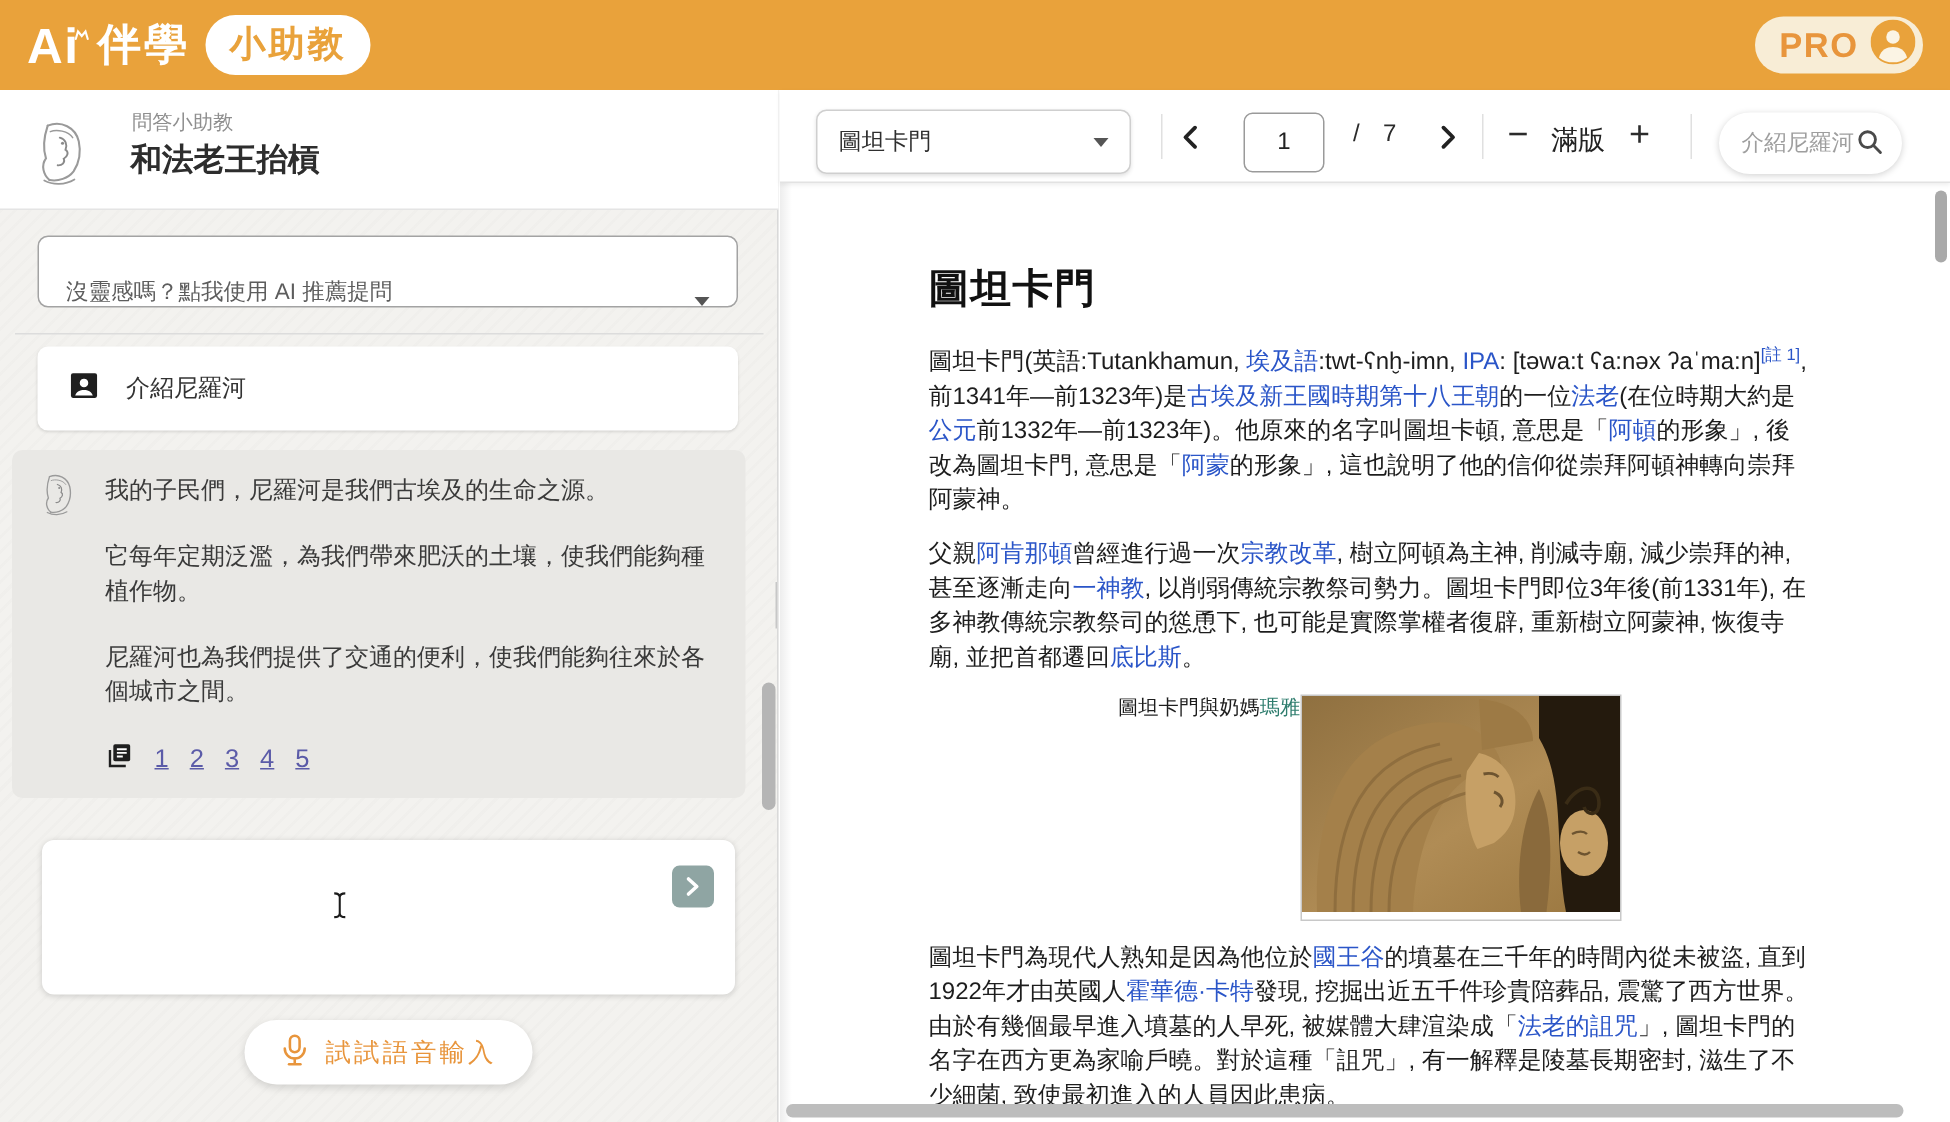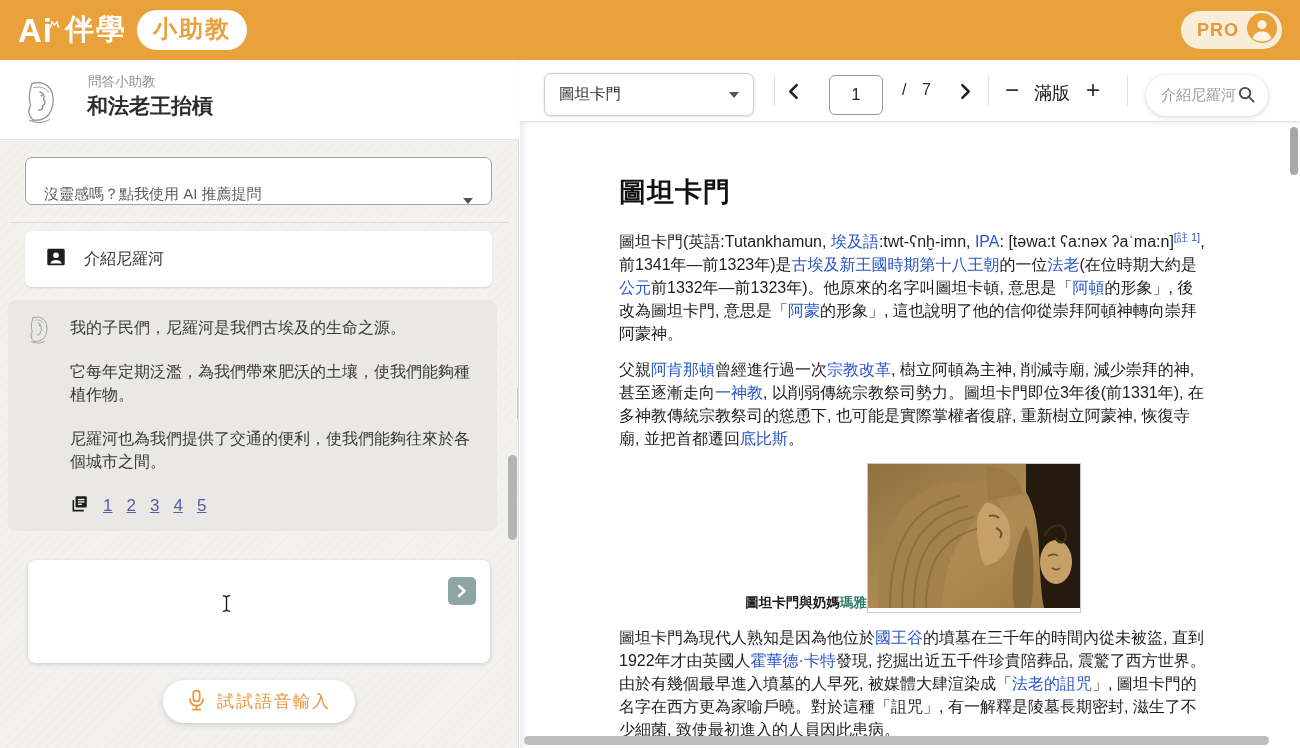--- a/index.html
+++ b/index.html
@@ -15,21 +15,21 @@
   #topbar { left:0; top:0; width:1300px; height:60px; background:var(--accent,#E9A23B);
     display:flex; align-items:center; padding:0 18px; }
   .logo-wrap { display:flex; align-items:flex-end; position:relative; }
   .logo-ai { color:#fff; font-size:33px; font-weight:700; letter-spacing:1px; }
   .logo-crown { position:absolute; left:31px; top:4px; }
   .logo-text { color:#fff; font-size:29px; font-weight:700; margin-left:12px; letter-spacing:2px; }
   .logo-badge { margin-left:10px; background:#fff; color:var(--accent,#E9A23B);
     font-size:24px; font-weight:700; padding:3px 16px 5px; border-radius:24px; letter-spacing:2px;}
   .pro-pill { margin-left:auto; background:#F8EDD6; border-radius:20px; height:38px;
     display:flex; align-items:center; padding:0 5px 0 16px; gap:8px; cursor:pointer; }
-  .pro-label { color:#E8953C; font-weight:700; font-size:18px; letter-spacing:1px; }
+  .pro-label { color:#E8953C; font-weight:700; font-size:23px; letter-spacing:1px; }
 
   
   #left-panel { left:0; top:60px; width:519px; height:688px; background:#F3F2EF;
     border-right:1px solid #d9d9d9;
     background-image:repeating-linear-gradient(135deg, rgba(0,0,0,0.012) 0 2px, transparent 2px 7px); }
   #chat-header { left:0; top:0; width:519px; height:80px; background:#fff; border-bottom:1px solid #e4e4e4; }
   #chat-avatar { left:18px; top:18px; width:46px; height:46px; }
   #chat-subtitle { left:88px; top:13px; font-size:13.5px; color:#8f8f8f; }
   #chat-title { left:87px; top:32px; font-size:21px; font-weight:600; color:#2d2d2d; }
 
@@ -100,21 +100,21 @@
   #doc-vscroll { right:2px; top:5px; width:8px; height:48px; background:#a9a9a9; border-radius:4px; cursor:pointer;}
   #doc-hscroll { left:4px; bottom:3px; width:745px; height:9px; background:#bdbdbd; border-radius:5px; cursor:pointer;}
 
   #article { left:99px; top:52px; width:588px; }
   #article h1 { font-size:27px; font-weight:700; color:#111; margin-bottom:16px; letter-spacing:1px;}
   #article .para { font-size:16px; line-height:23px; color:#1d1d1d; margin-bottom:13px; }
   .link { color:var(--link,#2A55C8); cursor:pointer; }
   sup.link { font-size:11px; }
   .link-teal { color:var(--teal,#2F7D6E); cursor:pointer; }
 
-  #figure-row { display:flex; justify-content:center; align-items:flex-end; margin:9px 0 13px;font-weight:bold; }
+  #figure-row { display:flex; justify-content:center; margin:9px 0 13px; }
   #figure-caption { font-size:13.5px; color:#1d1d1d; white-space:nowrap; margin-bottom:1px; }
   #relief-img { display:block; border:1px solid #c8c8c8; }
 </style>
 </head>
 <body>
 
 <svg width="0" height="0" style="position:absolute" aria-hidden="true">
   <defs>
     <g id="pharaoh-sketch" fill="none" stroke="#9a9a9a" stroke-width="1.2" stroke-linecap="round">
       <path d="M12,5 C20,2 28,6 30,14 C31.5,21 30,27 27,31.5 C24,35.5 18,37.5 13,36.5"></path>

